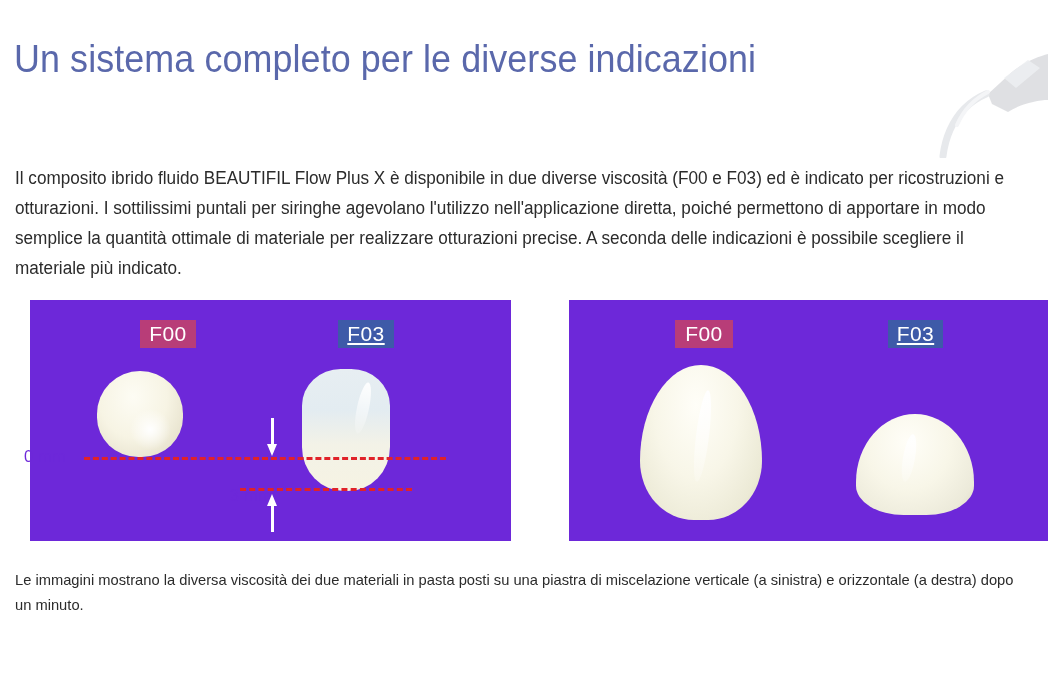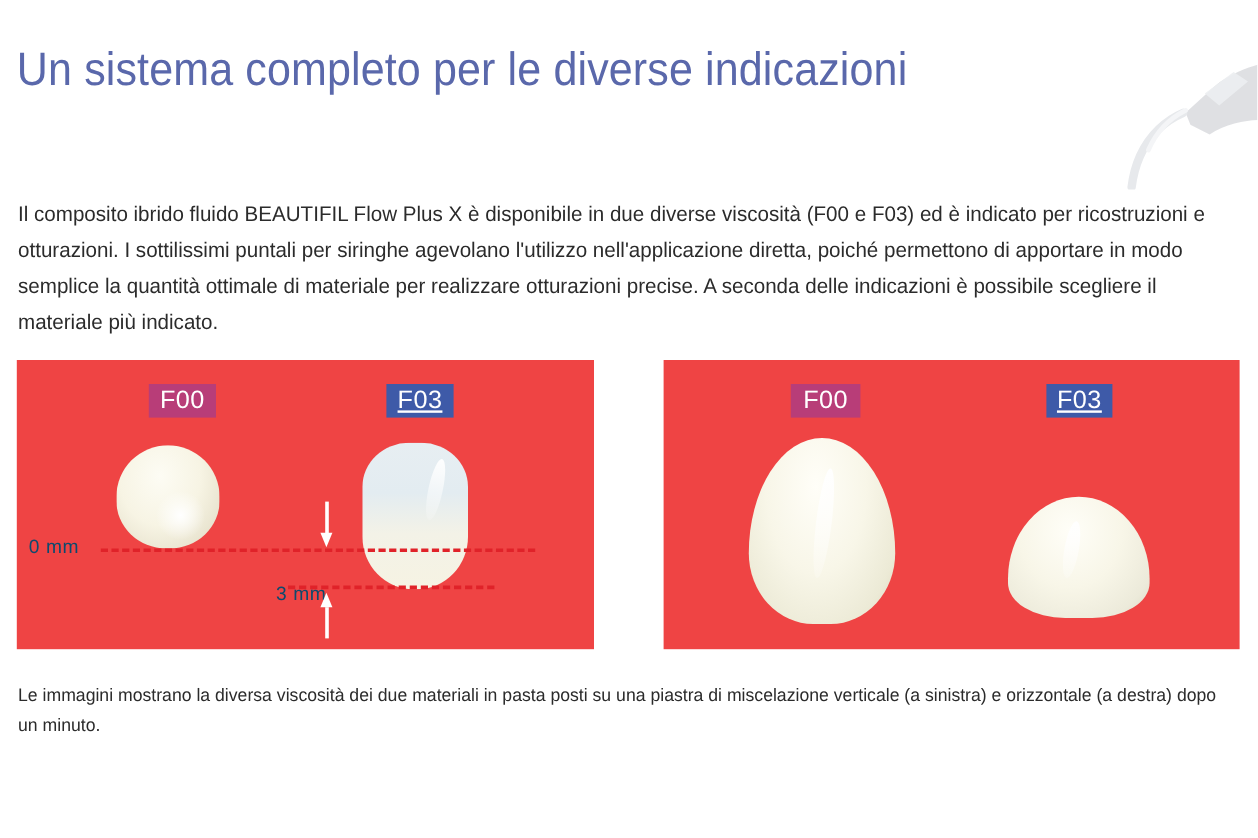--- a/index.html
+++ b/index.html
@@ -53,22 +53,23 @@
     color: #2b2b2b;
     transform: scaleX(0.975);
     transform-origin: left top;
   }
 
   
   .panel {
     position: absolute;
     top: 300px;
     height: 241px;
-    background: #ef4444;
+    background: #6d28d9;
     overflow: hidden;
+    margin-left: 16px;
   }
   .panel-left  { left: 14px;  width: 481px; }
   .panel-right { left: 553px; width: 480px; }
 
   
   .chip {
     position: absolute;
     color: #ffffff;
     font-size: 21px;
     line-height: 28px;
@@ -173,21 +174,21 @@
   .dash-line {
     position: absolute;
     height: 0;
     border-top: 3px dashed #e02229;
   }
   .dash-0mm  { left: 84px;  top: 457px; width: 362px; }
   .dash-3mm  { left: 240px; top: 488px; width: 172px; }
 
   .mm-label {
     position: absolute;
-    color: #0c4a6e;
+    color: #6d28d9;
     font-size: 16px;
     line-height: 20px;
     letter-spacing: 0.5px;
   }
   .label-0mm { left: 24px;  top: 447px; }
   .label-3mm { left: 230px; top: 486px; }
 
   .arrow { position: absolute; }
   .arrow-line {
     position: absolute;

